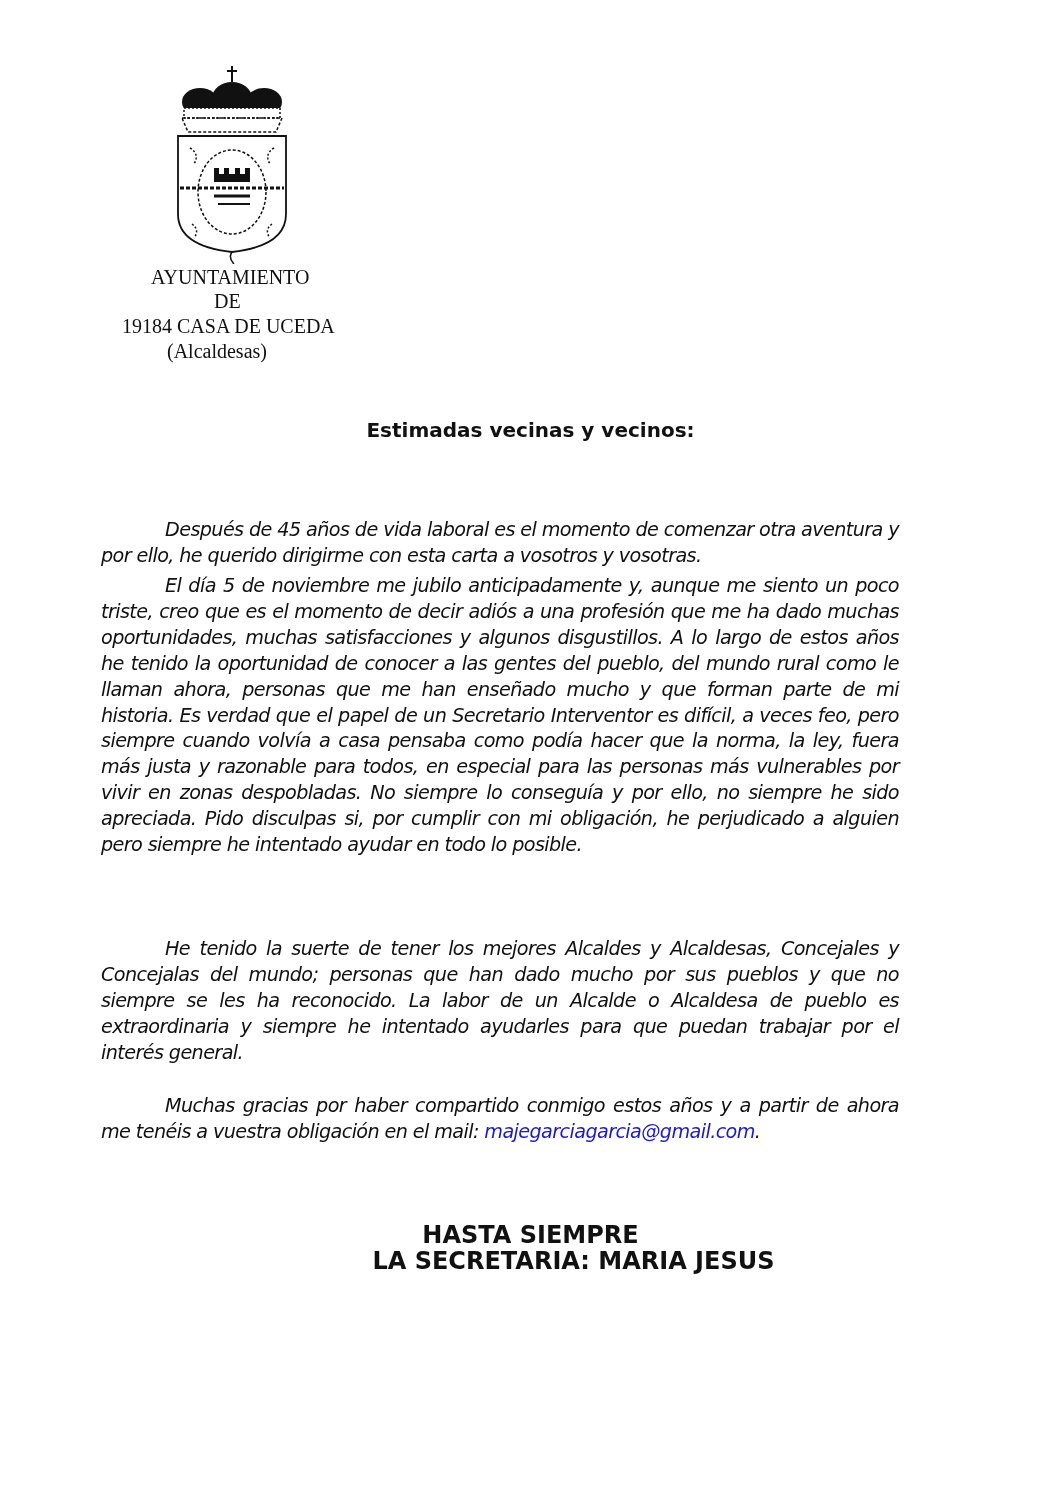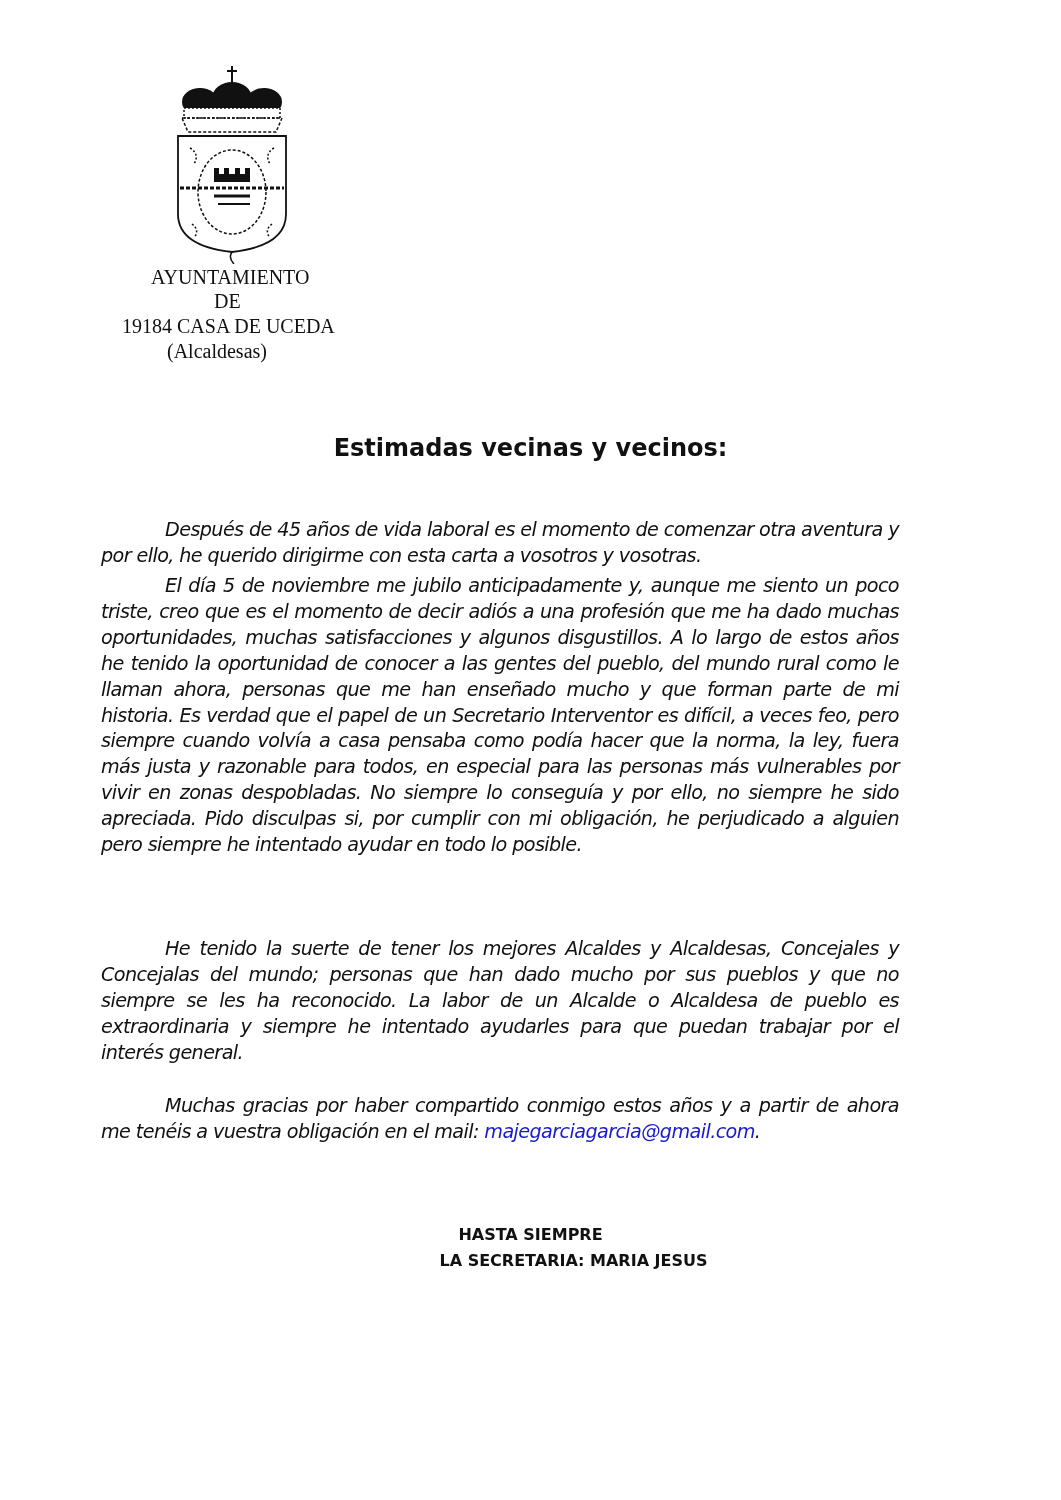--- a/index.html
+++ b/index.html
@@ -1,24 +1,24 @@
 <!DOCTYPE html>
 <html><head>
 <meta charset="utf-8">
 <style>
   html, body { margin:0; padding:0; background:#ffffff; }
   body { width:1061px; height:1500px; position:relative; overflow:hidden; color:#111; }
   .crest { position:absolute; left:172px; top:64px; width:120px; height:200px; }
   .header-lines { position:absolute; left:110px; top:265px; width:260px; font-family:"Liberation Serif", serif; font-size:20px; line-height:24px; color:#111; }
   .header-lines div { position:absolute; white-space:nowrap; }
-  .salutation { position:absolute; left:0; width:1061px; top:418px; text-align:center; font-family:"DejaVu Sans", sans-serif; font-weight:bold; font-size:24px; color:#111;margin-top:16px; }
+  .salutation { position:absolute; left:0; width:1061px; top:418px; text-align:center; font-family:"DejaVu Sans", sans-serif; font-weight:bold; font-size:20px; color:#111; }
   .para { position:absolute; left:101px; width:798px; font-family:"DejaVu Sans", sans-serif; font-style:italic; font-size:19.2px; line-height:25.9px; text-align:justify; color:#111; letter-spacing:-0.6px; word-spacing:0px; }
   .para .indent { display:inline-block; width:64px; }
   .email { color:#1a1acc; }
-  .closing { position:absolute; left:0; width:1061px; text-align:center; font-family:"DejaVu Sans", sans-serif; font-weight:bold; font-size:16px; line-height:26px; color:#111; }
+  .closing { position:absolute; left:0; width:1061px; text-align:center; font-family:"DejaVu Sans", sans-serif; font-weight:bold; font-size:24px; line-height:26px; color:#111; }
 </style>
 </head>
 <body>
 
 <div class="crest">
   <svg width="120" height="200" viewBox="0 0 120 200" xmlns="http://www.w3.org/2000/svg">
 
     <line x1="60" y1="2" x2="60" y2="18" stroke="#111" stroke-width="2"></line>
     <line x1="55" y1="7" x2="65" y2="7" stroke="#111" stroke-width="2"></line>
 

